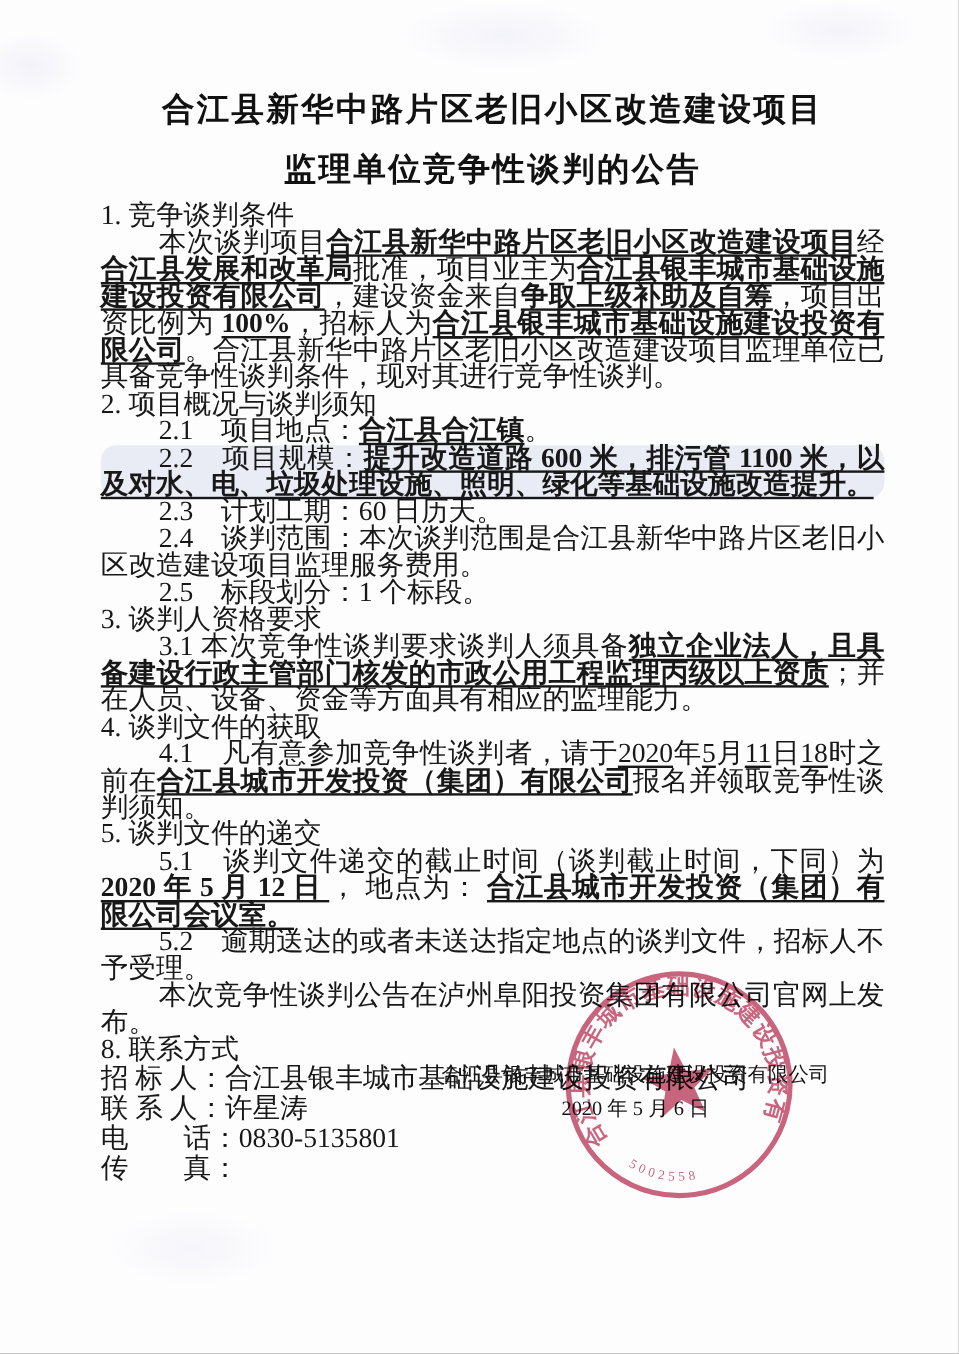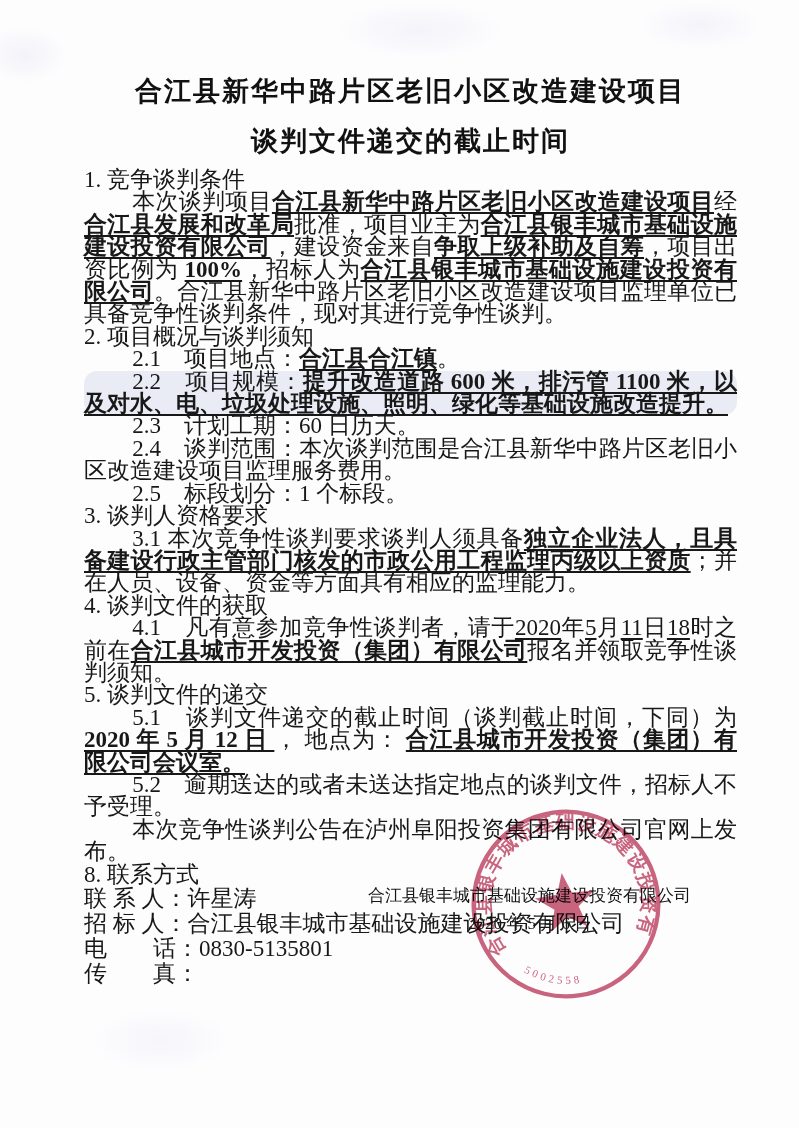--- a/index.html
+++ b/index.html
@@ -40,41 +40,41 @@
     pointer-events:none;
   }
   .seal text{font-family:"Liberation Serif","DejaVu Serif",serif;}
 </style>
 </head>
 <body>
 
 <div class="page">
   <div class="content">
     <div class="title-line">合江县新华中路片区老旧小区改造建设项目</div>
-    <div class="title-line">谈判文件递交的截止时间</div>
+    <div class="title-line">监理单位竞争性谈判的公告</div>
     <div class="doc" id="doc-body">
         <div class="line"><span>1. 竞争谈判条件</span></div>
         <div class="line indent"><span>本次谈判项目</span><span class="b u">合江县新华中路片区老旧小区改造建设项目</span><span>经</span><span class="b u">合江县发展和改革局</span><span>批准，项目业主为</span><span class="b u">合江县银丰城市基础设施建设投资有限公司</span><span>，建设资金来自</span><span class="b u">争取上级补助及自筹</span><span>，项目出资比例为 </span><span class="b u">100%</span><span>，招标人为</span><span class="b u">合江县银丰城市基础设施建设投资有限公司</span><span>。合江县新华中路片区老旧小区改造建设项目监理单位已具备竞争性谈判条件，现对其进行竞争性谈判。</span></div>
         <div class="line"><span>2. 项目概况与谈判须知</span></div>
         <div class="line indent"><span>2.1　项目地点：</span><span class="b u">合江县合江镇</span><span>。</span></div>
         <div class="line indent hl"><span>2.2　项目规模：</span><span class="b u">提升改造道路 600 米，排污管 1100 米，以及对水、电、垃圾处理设施、照明、绿化等基础设施改造提升。</span></div>
         <div class="line indent"><span>2.3　计划工期：60 日历天。</span></div>
         <div class="line indent"><span>2.4　谈判范围：本次谈判范围是合江县新华中路片区老旧小区改造建设项目监理服务费用。</span></div>
         <div class="line indent"><span>2.5　标段划分：1 个标段。</span></div>
         <div class="line"><span>3. 谈判人资格要求</span></div>
         <div class="line indent"><span>3.1 本次竞争性谈判要求谈判人须具备</span><span class="b u">独立企业法人，且具备建设行政主管部门核发的市政公用工程监理丙级以上资质</span><span>；并在人员、设备、资金等方面具有相应的监理能力。</span></div>
         <div class="line"><span>4. 谈判文件的获取</span></div>
         <div class="line indent"><span>4.1　凡有意参加竞争性谈判者，请于</span><span class="u">2020</span><span>年</span><span class="u">5</span><span>月</span><span class="u">11</span><span>日</span><span class="u">18</span><span>时之前在</span><span class="b u">合江县城市开发投资（集团）有限公司</span><span>报名并领取竞争性谈判须知。</span></div>
         <div class="line"><span>5. 谈判文件的递交</span></div>
         <div class="line indent"><span>5.1　谈判文件递交的截止时间（谈判截止时间，下同）为 </span><span class="b u">2020 年 5 月 12 日 </span><span>， 地点为： </span><span class="b u">合江县城市开发投资（集团）有限公司会议室。</span></div>
         <div class="line indent"><span>5.2　逾期送达的或者未送达指定地点的谈判文件，招标人不予受理。</span></div>
         <div class="line indent"><span>本次竞争性谈判公告在泸州阜阳投资集团有限公司官网上发布。</span></div>
         <div class="line"><span>8. 联系方式</span></div>
+        <div class="line contact"><span>招 标 人：合江县银丰城市基础设施建设投资有限公司</span></div>
         <div class="line contact"><span>联 系 人：许星涛</span></div>
-        <div class="line contact"><span>招 标 人：合江县银丰城市基础设施建设投资有限公司</span></div>
         <div class="line contact"><span>电　　话：0830-5135801</span></div>
         <div class="line contact"><span>传　　真：</span></div>
       </div>
   </div>
 
   <div class="signature">
     <div>合江县银丰城市基础设施建设投资有限公司</div>
     <div>2020 年 5 月 6 日</div>
   </div>
 

